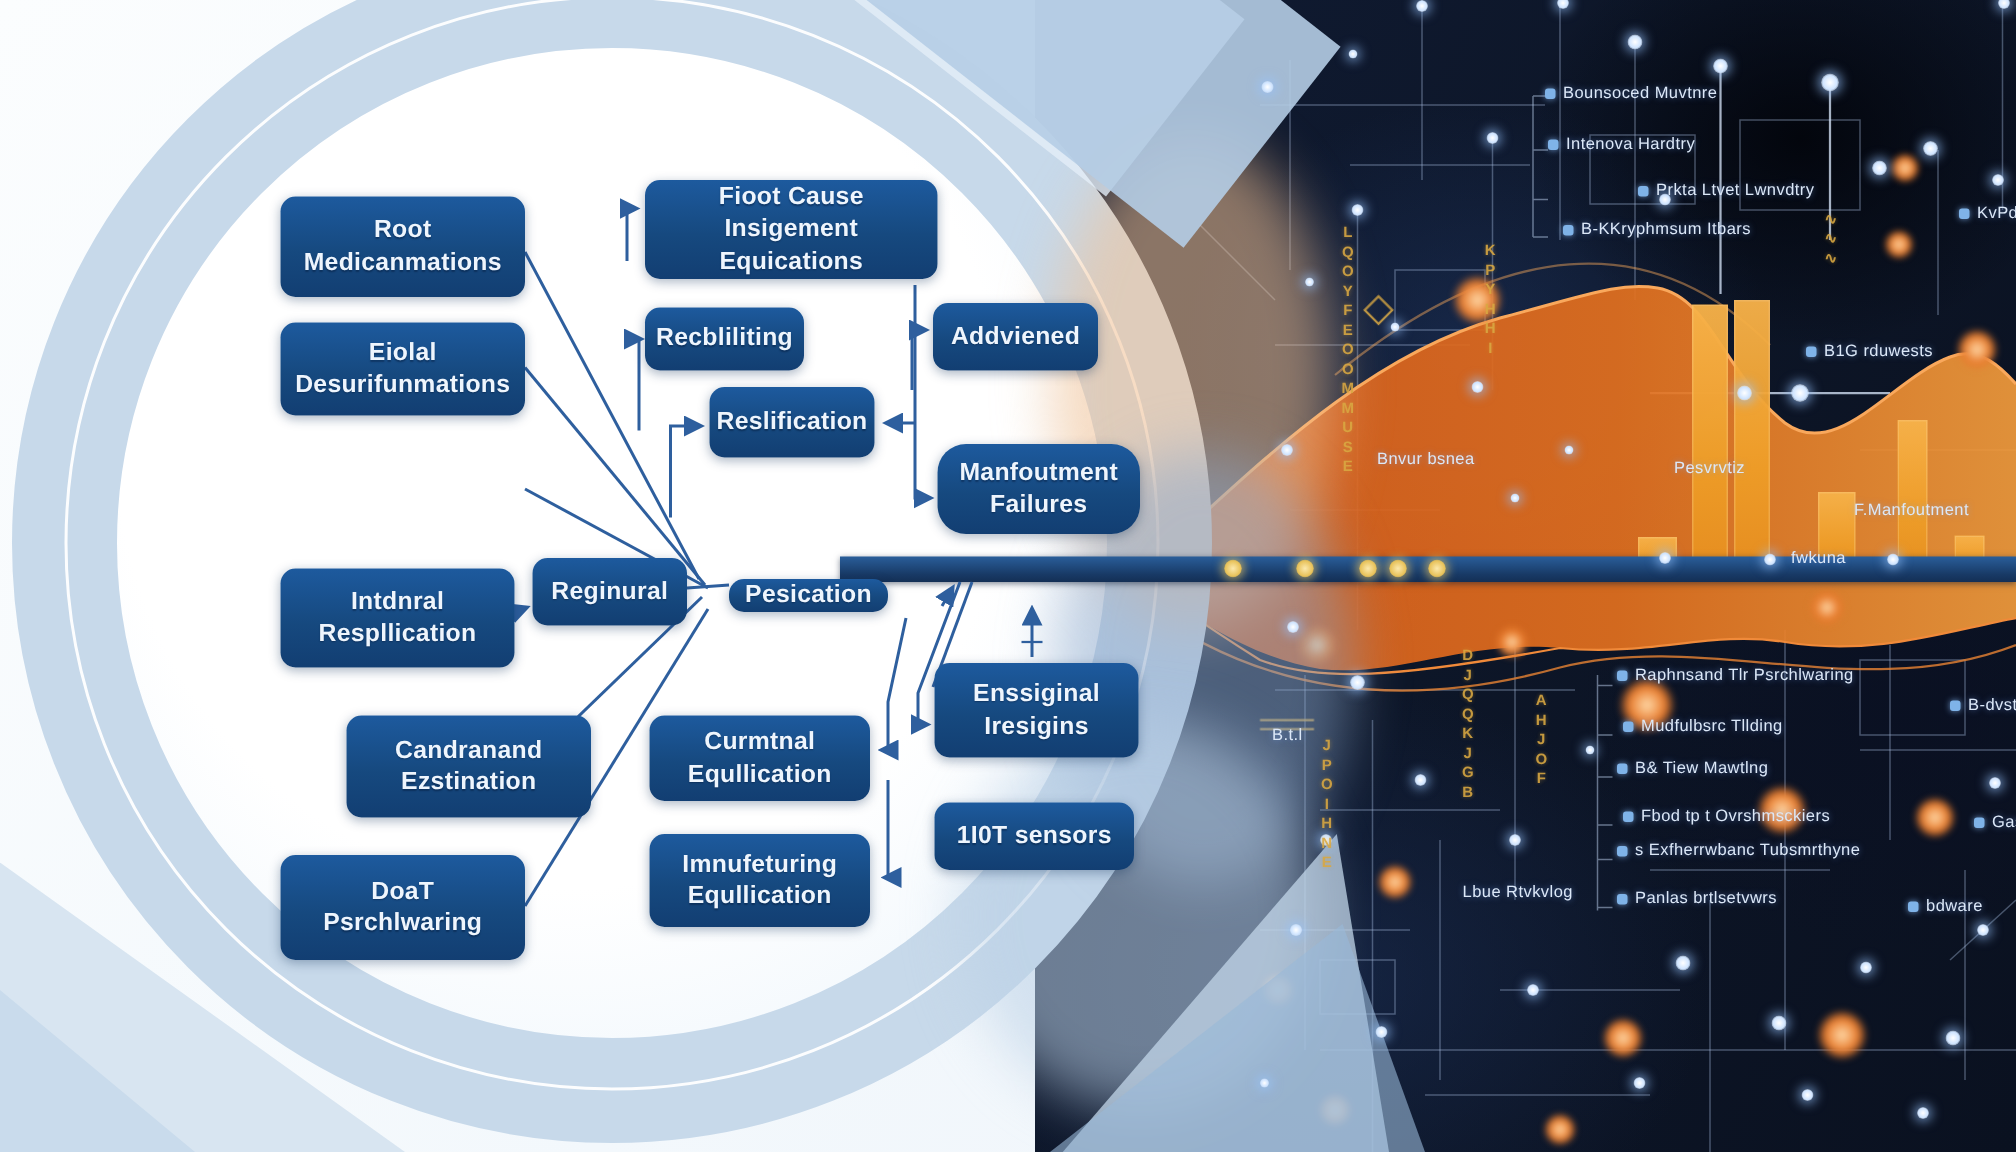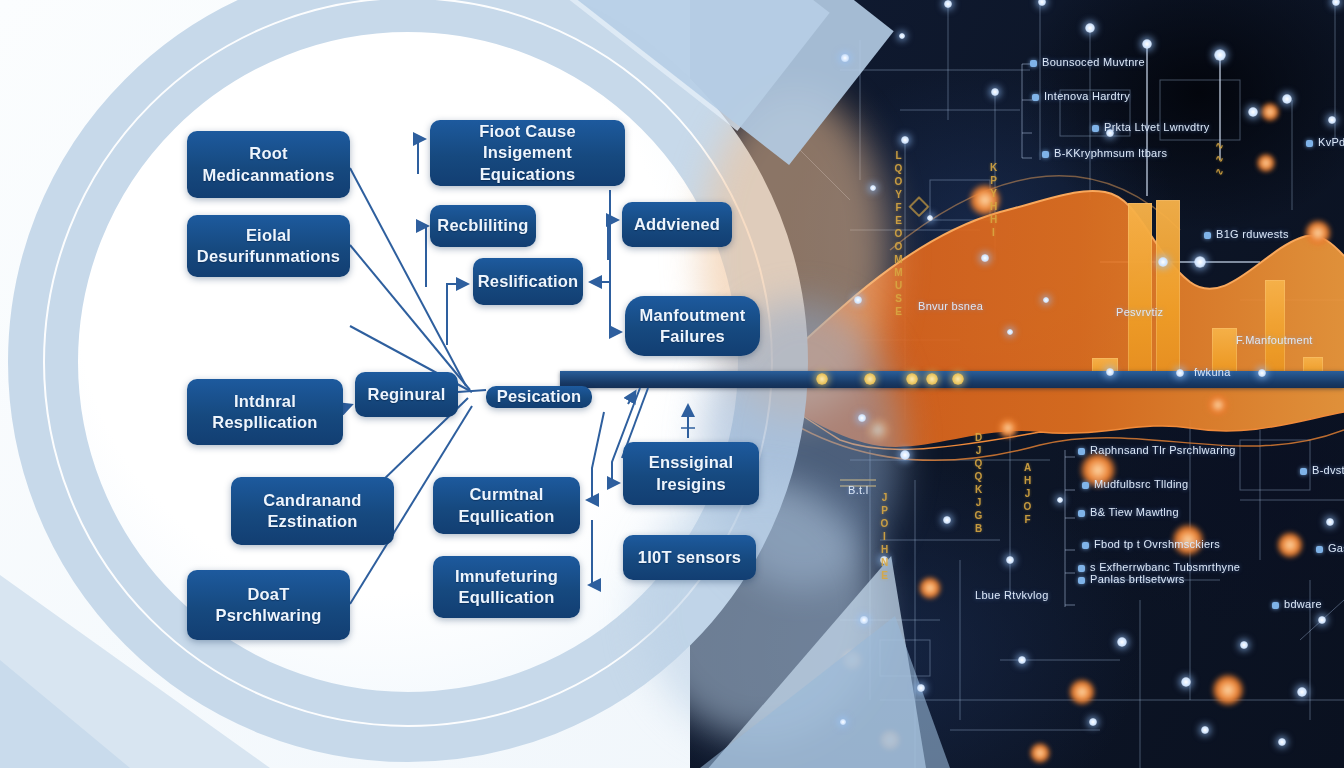--- a/index.html
+++ b/index.html
@@ -239,21 +239,21 @@
       <div class="rlabel" style="left: 918px; top: 300px;">Bnvur bsnea</div>
       <div class="rlabel" style="left: 1204px; top: 228px;"><span class="licon"></span>B1G rduwests</div>
       <div class="rlabel" style="left: 1116px; top: 306px;">Pesvrvtiz</div>
       <div class="rlabel" style="left: 1236px; top: 334px;">F.Manfoutment</div>
       <div class="rlabel" style="left: 1194px; top: 366px;">fwkuna</div>
       <div class="rlabel" style="left: 1078px; top: 444px;"><span class="licon"></span>Raphnsand Tlr Psrchlwaring</div>
       <div class="rlabel" style="left: 1082px; top: 478px;"><span class="licon"></span>Mudfulbsrc Tllding</div>
       <div class="rlabel" style="left: 1078px; top: 506px;"><span class="licon"></span>B&amp; Tiew Mawtlng</div>
       <div class="rlabel" style="left: 1082px; top: 538px;"><span class="licon"></span>Fbod tp t Ovrshmsckiers</div>
       <div class="rlabel" style="left: 1078px; top: 561px;"><span class="licon"></span>s Exfherrwbanc Tubsmrthyne</div>
-      <div class="rlabel" style="left: 1078px; top: 573px; text-align: right;"><span class="licon"></span>Panlas brtlsetvwrs</div>
+      <div class="rlabel" style="left: 1078px; top: 593px; text-align: right;"><span class="licon"></span>Panlas brtlsetvwrs</div>
       <div class="rlabel" style="left: 1300px; top: 464px;"><span class="licon"></span>B-dvstg</div>
       <div class="rlabel" style="left: 1316px; top: 542px;"><span class="licon"></span>Gast</div>
       <div class="rlabel" style="left: 1272px; top: 598px;"><span class="licon"></span>bdware</div>
       <div class="rlabel" style="left: 975px; top: 589px;">Lbue Rtvkvlog</div>
       <div class="rlabel" style="left: 848px; top: 484px;">B.t.l</div>
     </div>
   <div id="vstrings-layer" class="layer">
       <div class="vstring" style="left: 893px; top: 150px;">LQOYFEOOMMUSE</div>
       <div class="vstring" style="left: 988px; top: 162px;">KPYHHI</div>
       <div class="vstring" style="left: 973px; top: 432px;">DJQQKJGB</div>

